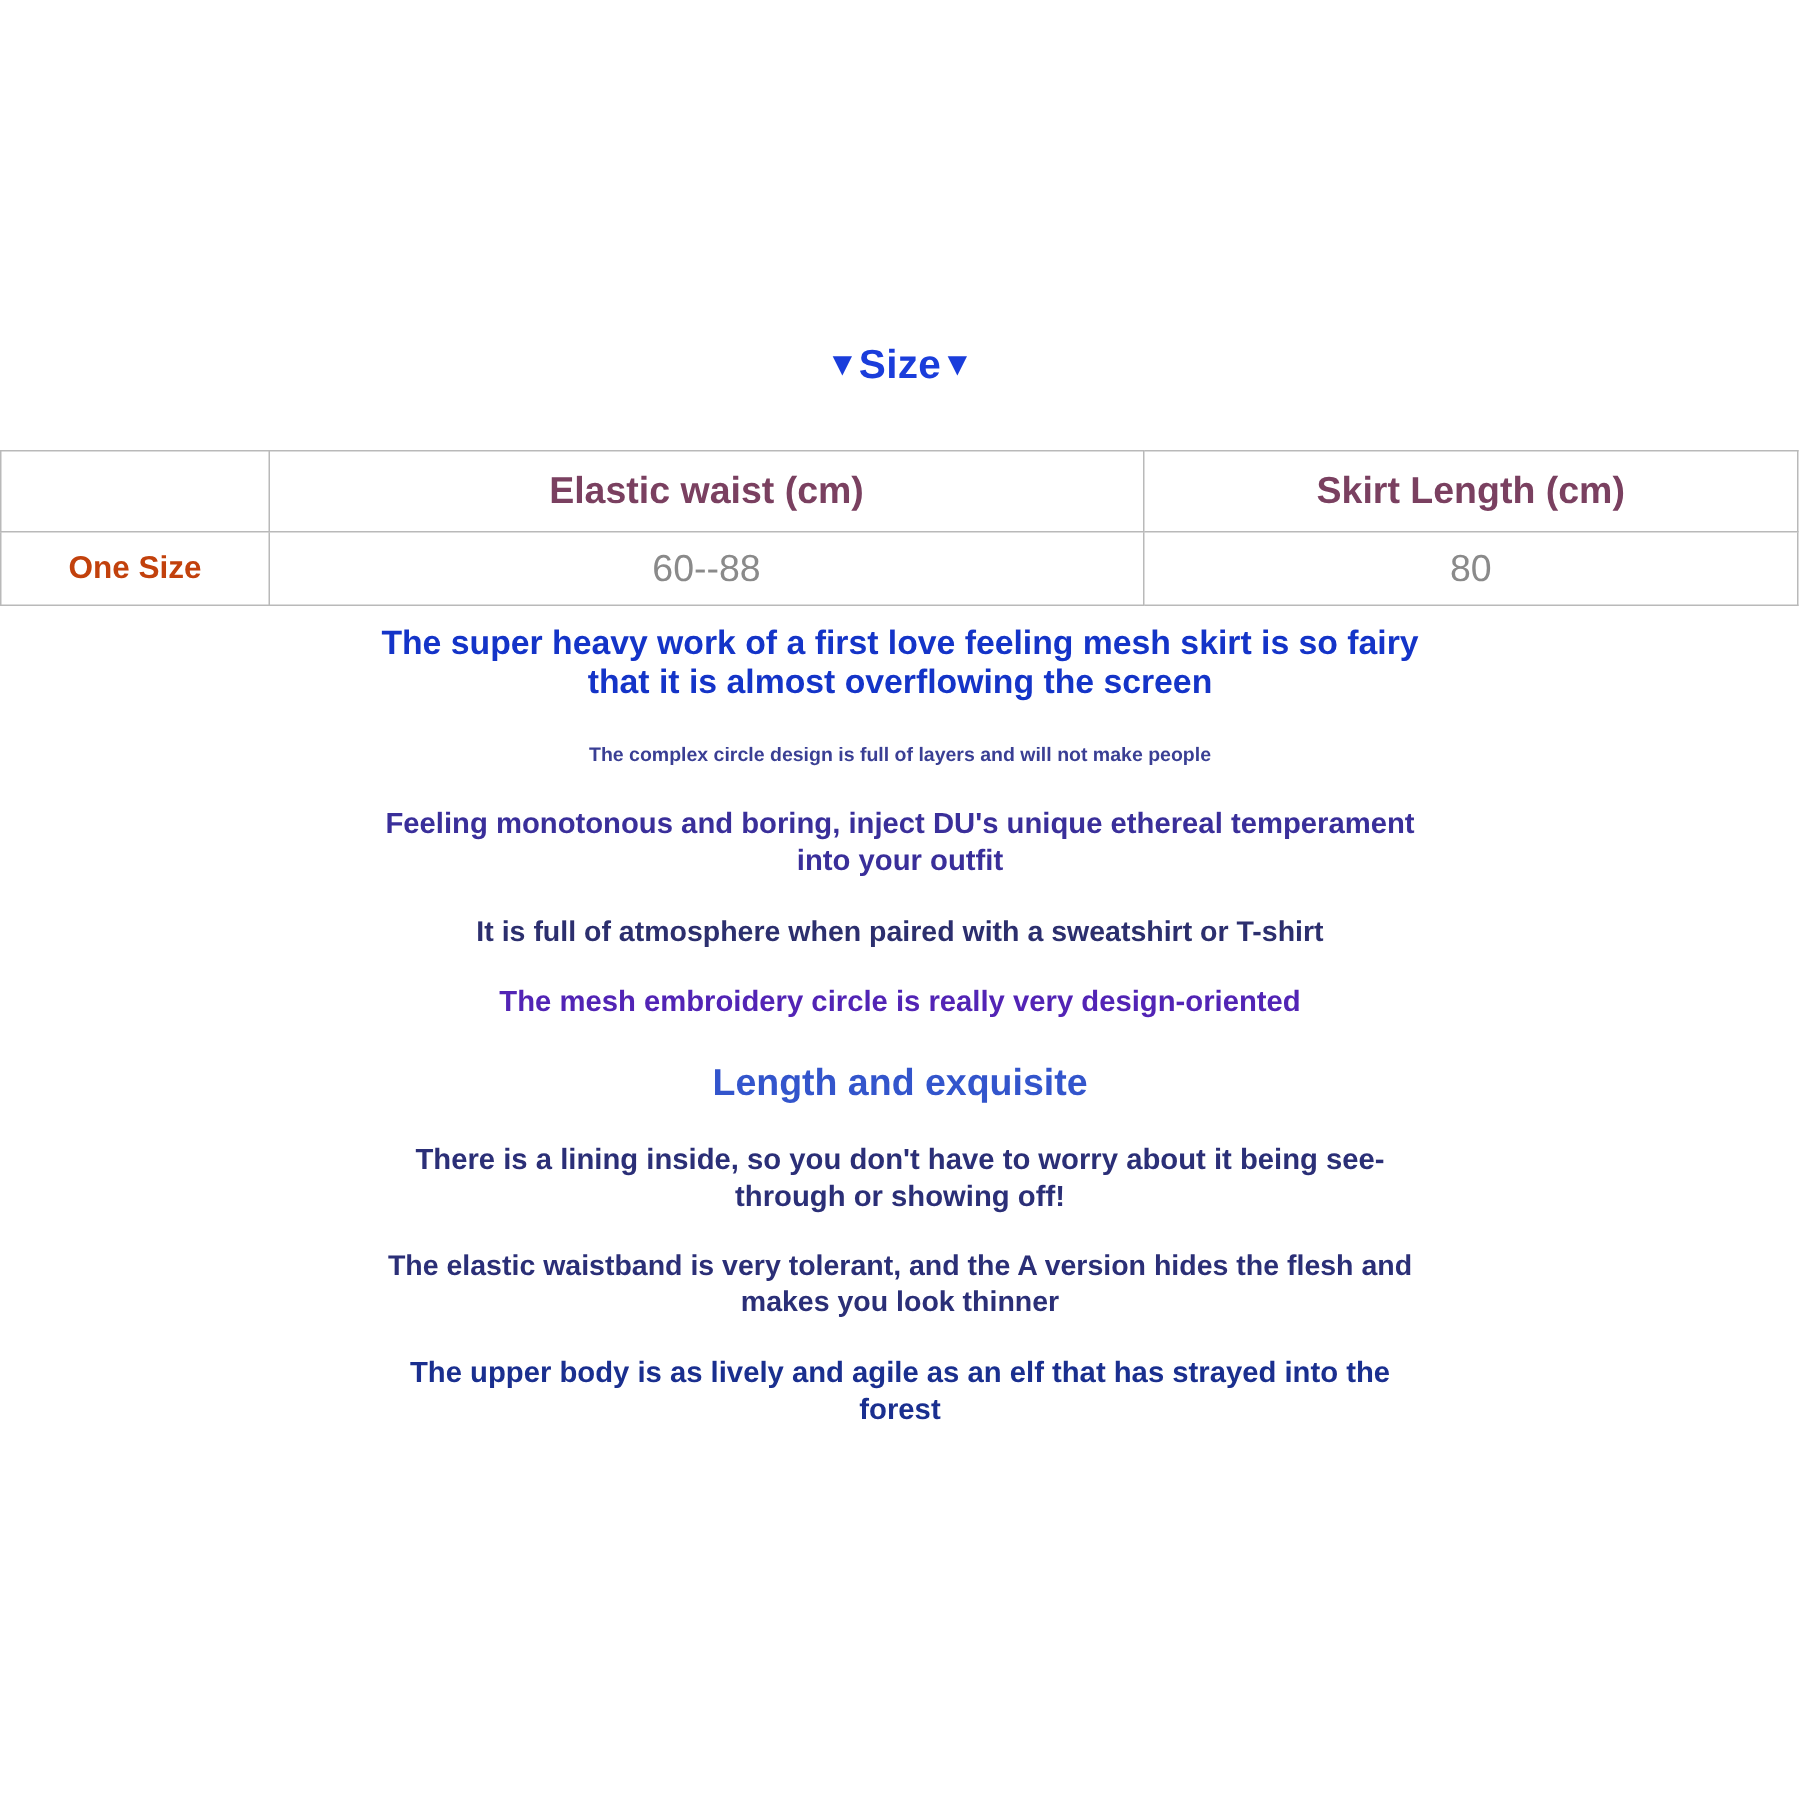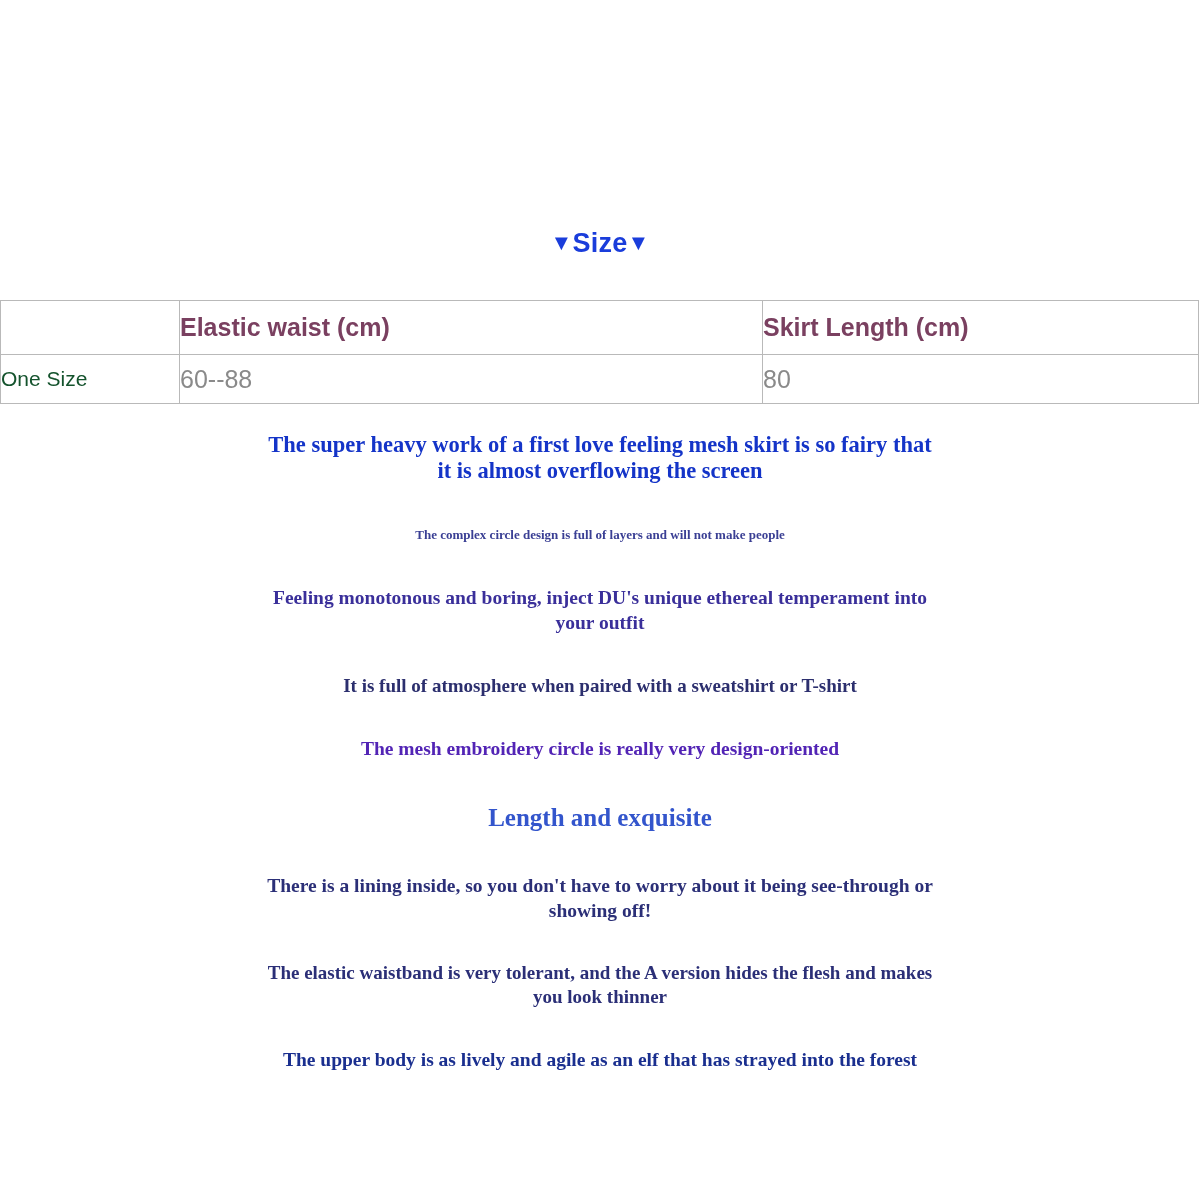--- a/index.html
+++ b/index.html
@@ -45,21 +45,21 @@
   .size-table {
     position: absolute;
     left: 0px;
     top: 300px;
     width: 1199px;
     border-collapse: collapse;
     table-layout: fixed;
   }
   .size-table td {
     border: 1px solid #b9b9b9;
-    text-align: left;
+    text-align: center;
     vertical-align: middle;
     padding: 0;
   }
   .size-table .col-label { width: 179px; }
   .size-table .col-waist { width: 583px; }
   .size-table .col-length { width: 436px; }
 
   .size-table .head-cell {
     height: 53px;
     font-size: 25px;
@@ -71,36 +71,35 @@
   }
   .size-table .body-cell {
     height: 48px;
     font-size: 25px;
     color: #8a8a8a;
     font-weight: normal;
   }
   .size-table .body-label {
     height: 48px;
     font-size: 21px;
-    color: #14532d;
-    font-weight: normal;
+    color: #c2410c;
+    font-weight: bold;
   }
 
   
   .desc {
     position: absolute;
     left: 250px;
     top: 408px;
     width: 700px;
     text-align: center;
   }
   .desc p {
-    margin: 16px;
+    margin: 0;
     font-weight: bold;
-    font-family: Liberation Serif, serif;
   }
 
   .l1 {
     font-size: 22.5px;
     line-height: 26px;
     color: #1434c8;
     padding-top: 8px;
   }
   .l2 {
     font-size: 13px;

